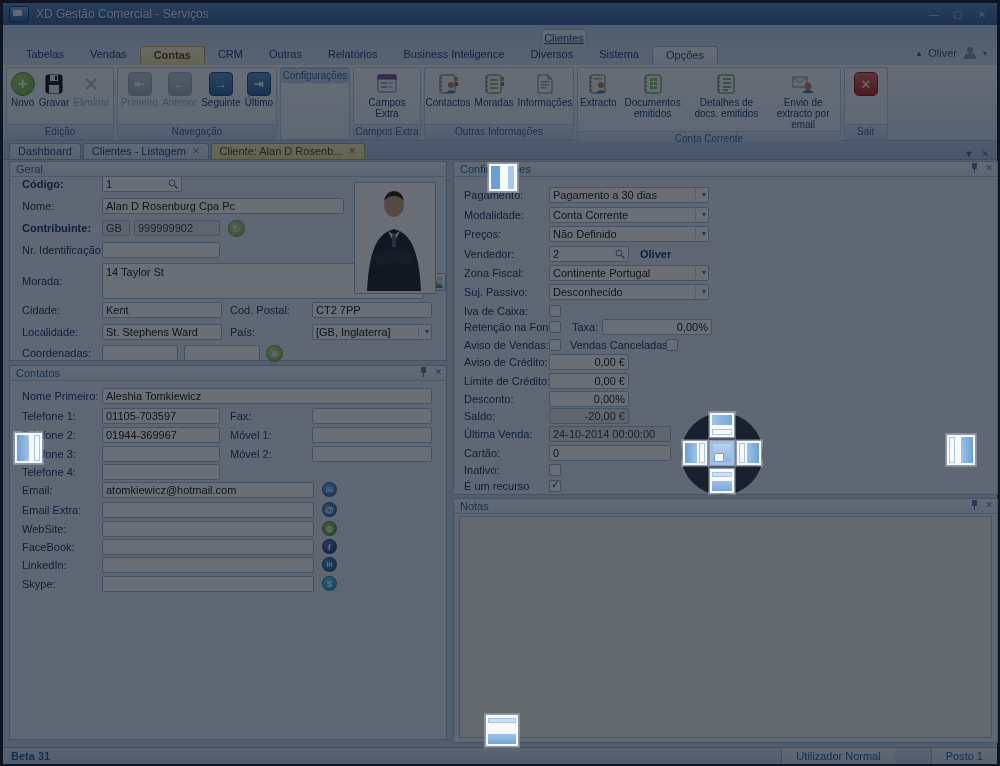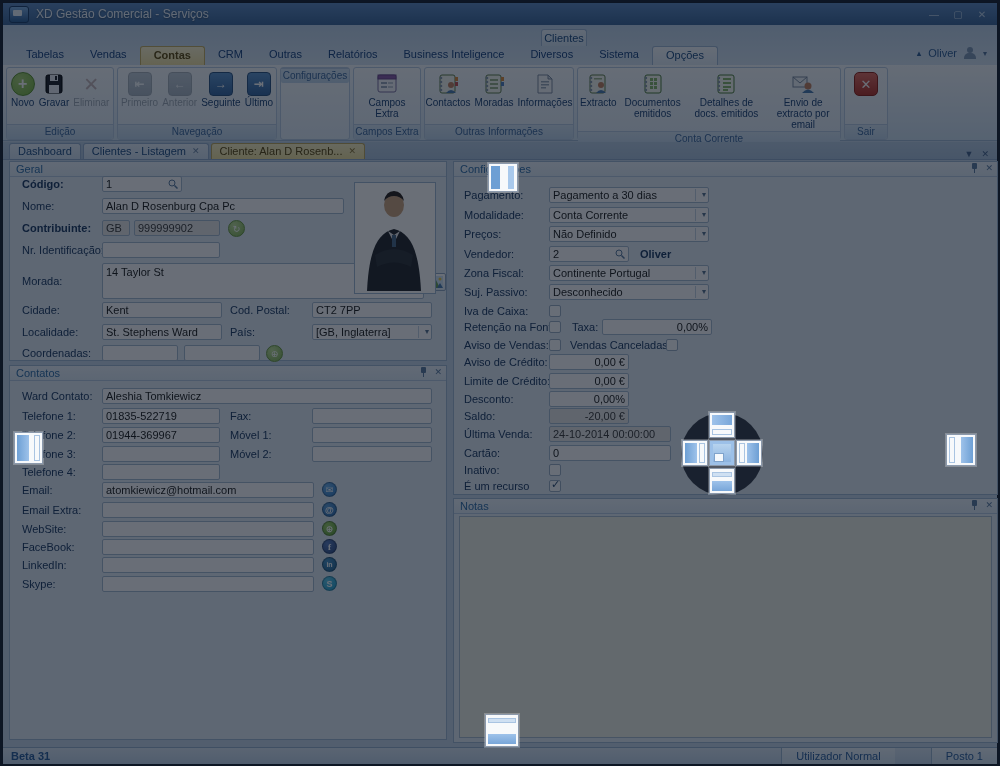--- a/index.html
+++ b/index.html
@@ -16,21 +16,21 @@
   .appicon:before{content:"";position:absolute;left:3px;top:3px;width:9px;height:6px;background:#eaf2fb;border-radius:1px;}
   .title-text{font-size:12px;text-shadow:0 1px 2px rgba(0,0,0,.4);}
   .wbtns{margin-left:auto;display:flex;gap:10px;margin-right:8px;color:#cfe0f2;font-size:10px;}
   .wbtn{width:14px;text-align:center;opacity:.85;}
 
   
   .tabstrip{position:absolute;left:0;top:22px;width:100%;height:40px;
     background:linear-gradient(#bed3ea,#d3e2f2);}
   .ctx-label{position:absolute;left:538px;top:4px;width:44px;height:16px;line-height:16px;text-align:center;
     background:linear-gradient(#e8f1fa,#cfe0f1);border:1px solid #9db6d4;border-bottom:none;
-    border-radius:3px 3px 0 0;color:#1c4a80;}
+    border-radius:3px 3px 0 0;color:#1c4a80;text-decoration:underline;}
   .rtabs{position:absolute;left:10px;top:21px;height:19px;display:flex;}
   .rtab{padding:2px 13px 0 13px;height:17px;color:#17417e;white-space:nowrap;}
   .rtab.sel{background:linear-gradient(#fbf3cf,#f0e09e);border:1px solid #c3ad62;border-bottom:none;
     border-radius:3px 3px 0 0;color:#5d4a12;font-weight:bold;}
   .rtab.ctx{background:linear-gradient(#f4f8fd,#dde9f5);border:1px solid #9db6d4;border-bottom:none;
     border-radius:3px 3px 0 0;color:#1c4a80;}
   .tabstrip-right{position:absolute;right:10px;top:22px;display:flex;align-items:center;gap:7px;color:#2e5d95;}
   .chev{font-size:9px;}
   .usericon{width:12px;height:12px;position:relative;}
   .usericon:before{content:"";position:absolute;left:3px;top:0;width:6px;height:6px;border-radius:50%;background:#7d96b5;}
@@ -496,29 +496,29 @@
       </div>
     </div>
 
     <div class="panel" style="left:6px;top:205px;width:438px;height:375px">
       <div class="phdr">Contatos</div>
       <div class="ptools">
         <span class="pinic"></span>
         <span>✕</span>
       </div>
       <div class="row" style="top:21px">
-        <span class="lbl" style="left:12px">Ward Contato:</span>
+        <span class="lbl" style="left:12px">Nome Primeiro:</span>
         <span class="inp" style="left:92px;width:330px">
               <span class="val">Aleshia Tomkiewicz</span>
             </span>
       </div>
       <div class="row" style="top:41px">
         <span class="lbl" style="left:12px">Telefone 1:</span>
         <span class="inp" style="left:92px;width:118px">
-              <span class="val">01835-522719</span>
+              <span class="val">01105-703597</span>
             </span>
         <span class="lbl" style="left:220px">Fax:</span>
         <span class="inp" style="left:302px;width:120px">
               <span class="val"></span>
             </span>
       </div>
       <div class="row" style="top:60px">
         <span class="lbl" style="left:12px">Telefone 2:</span>
         <span class="inp" style="left:92px;width:118px">
               <span class="val">01944-369967</span>

